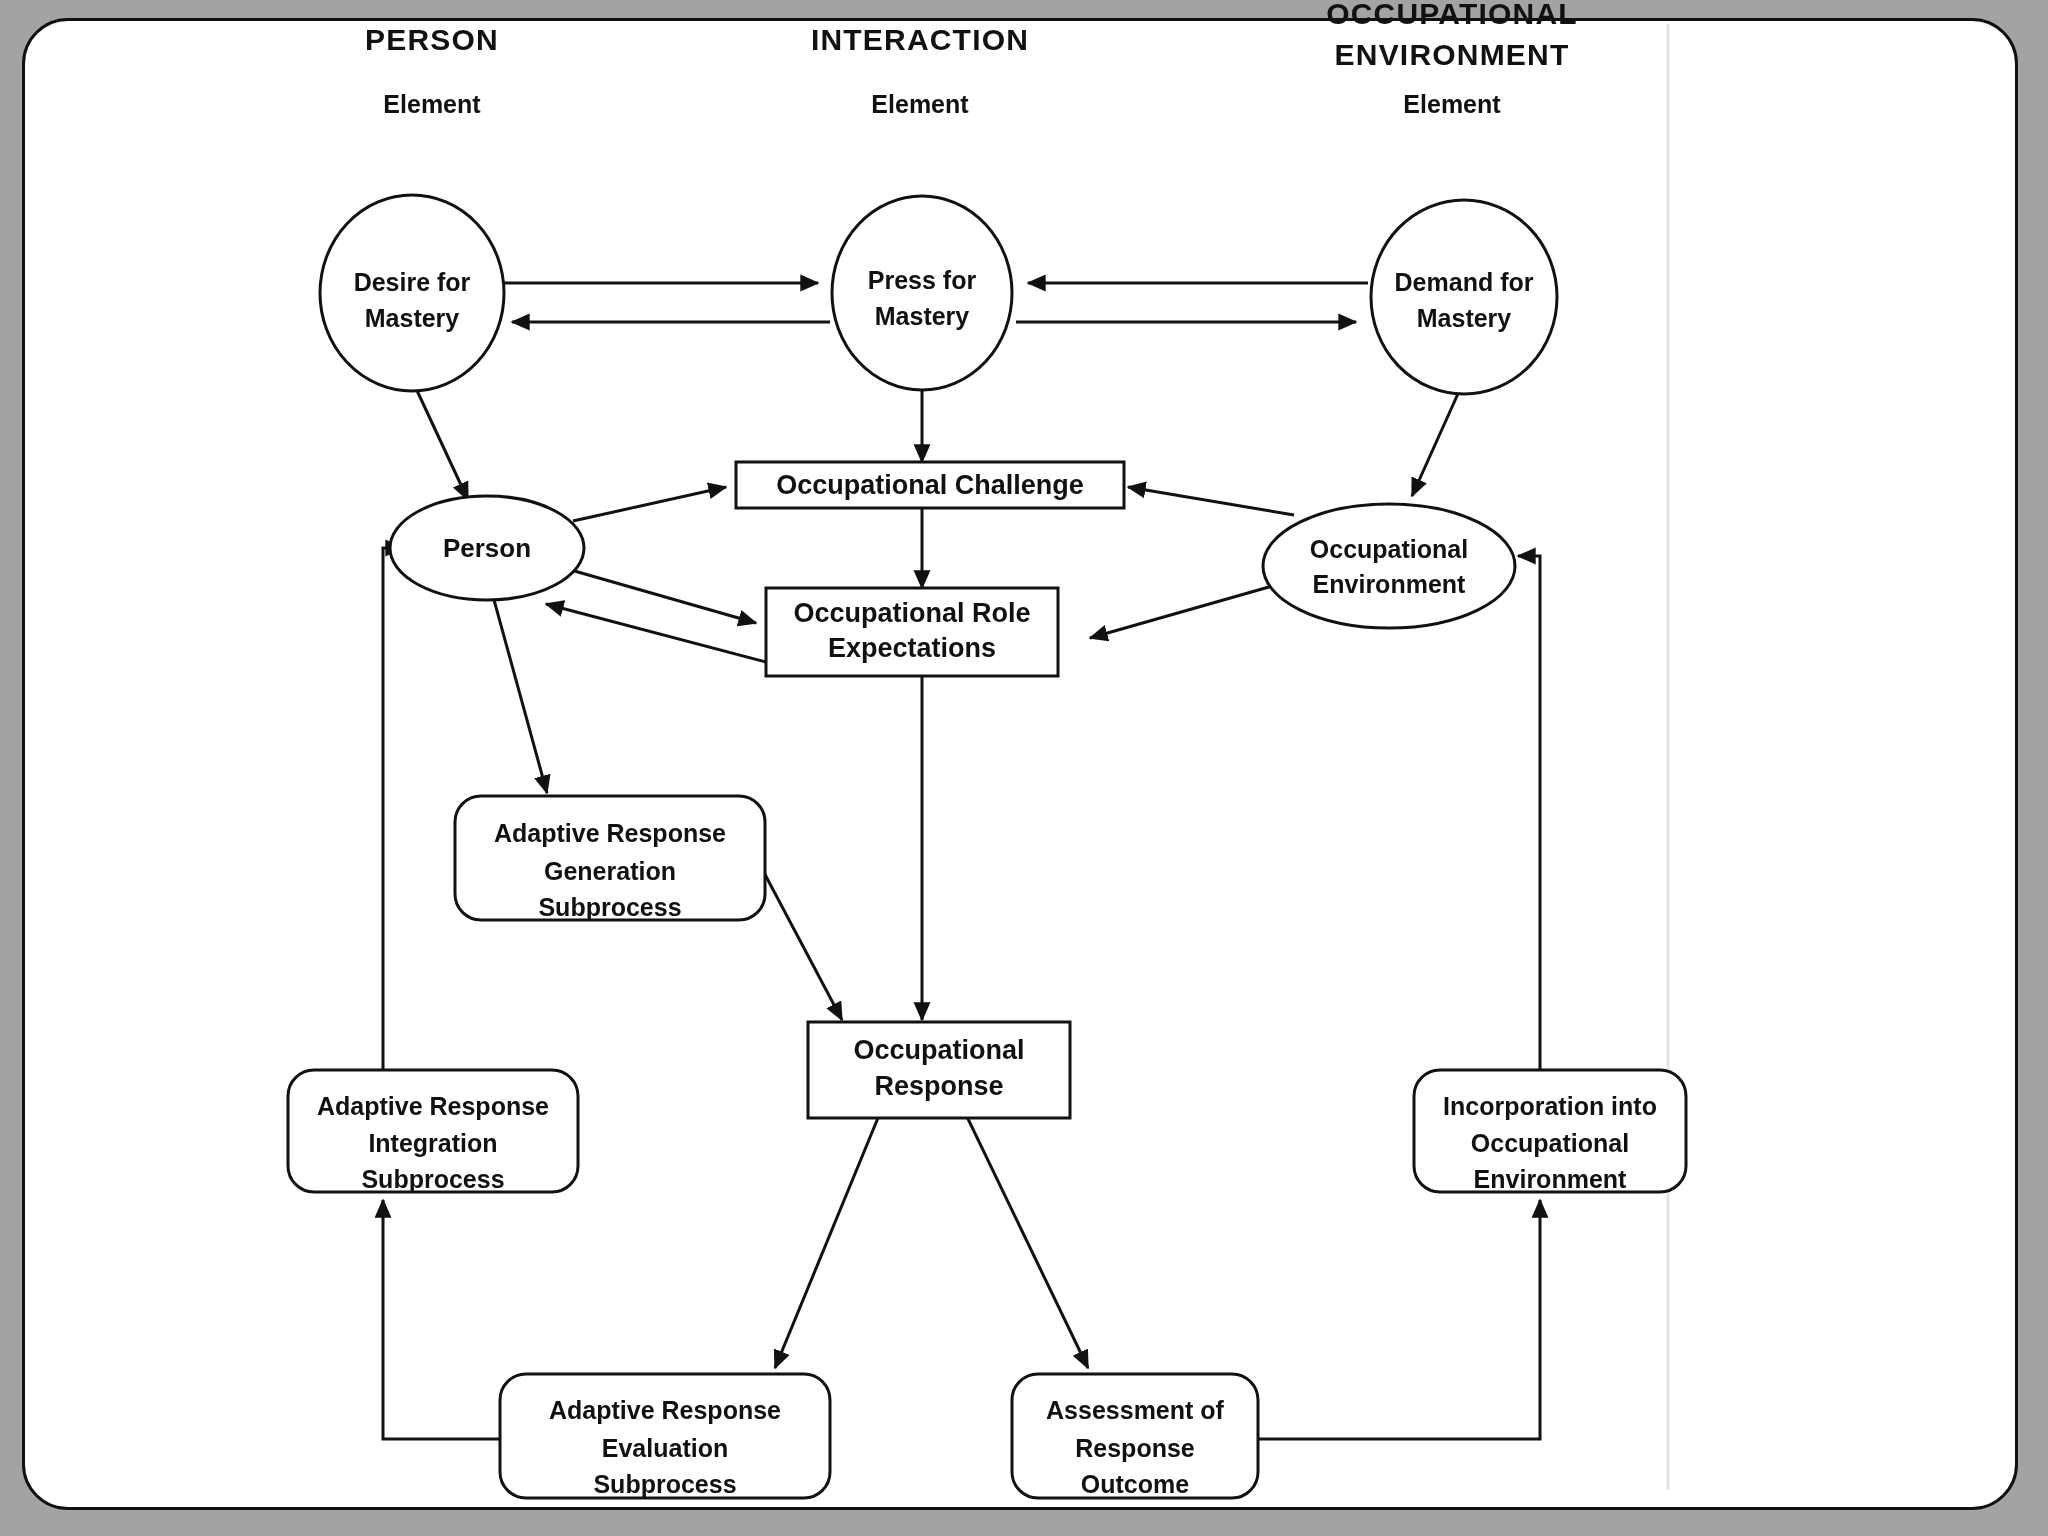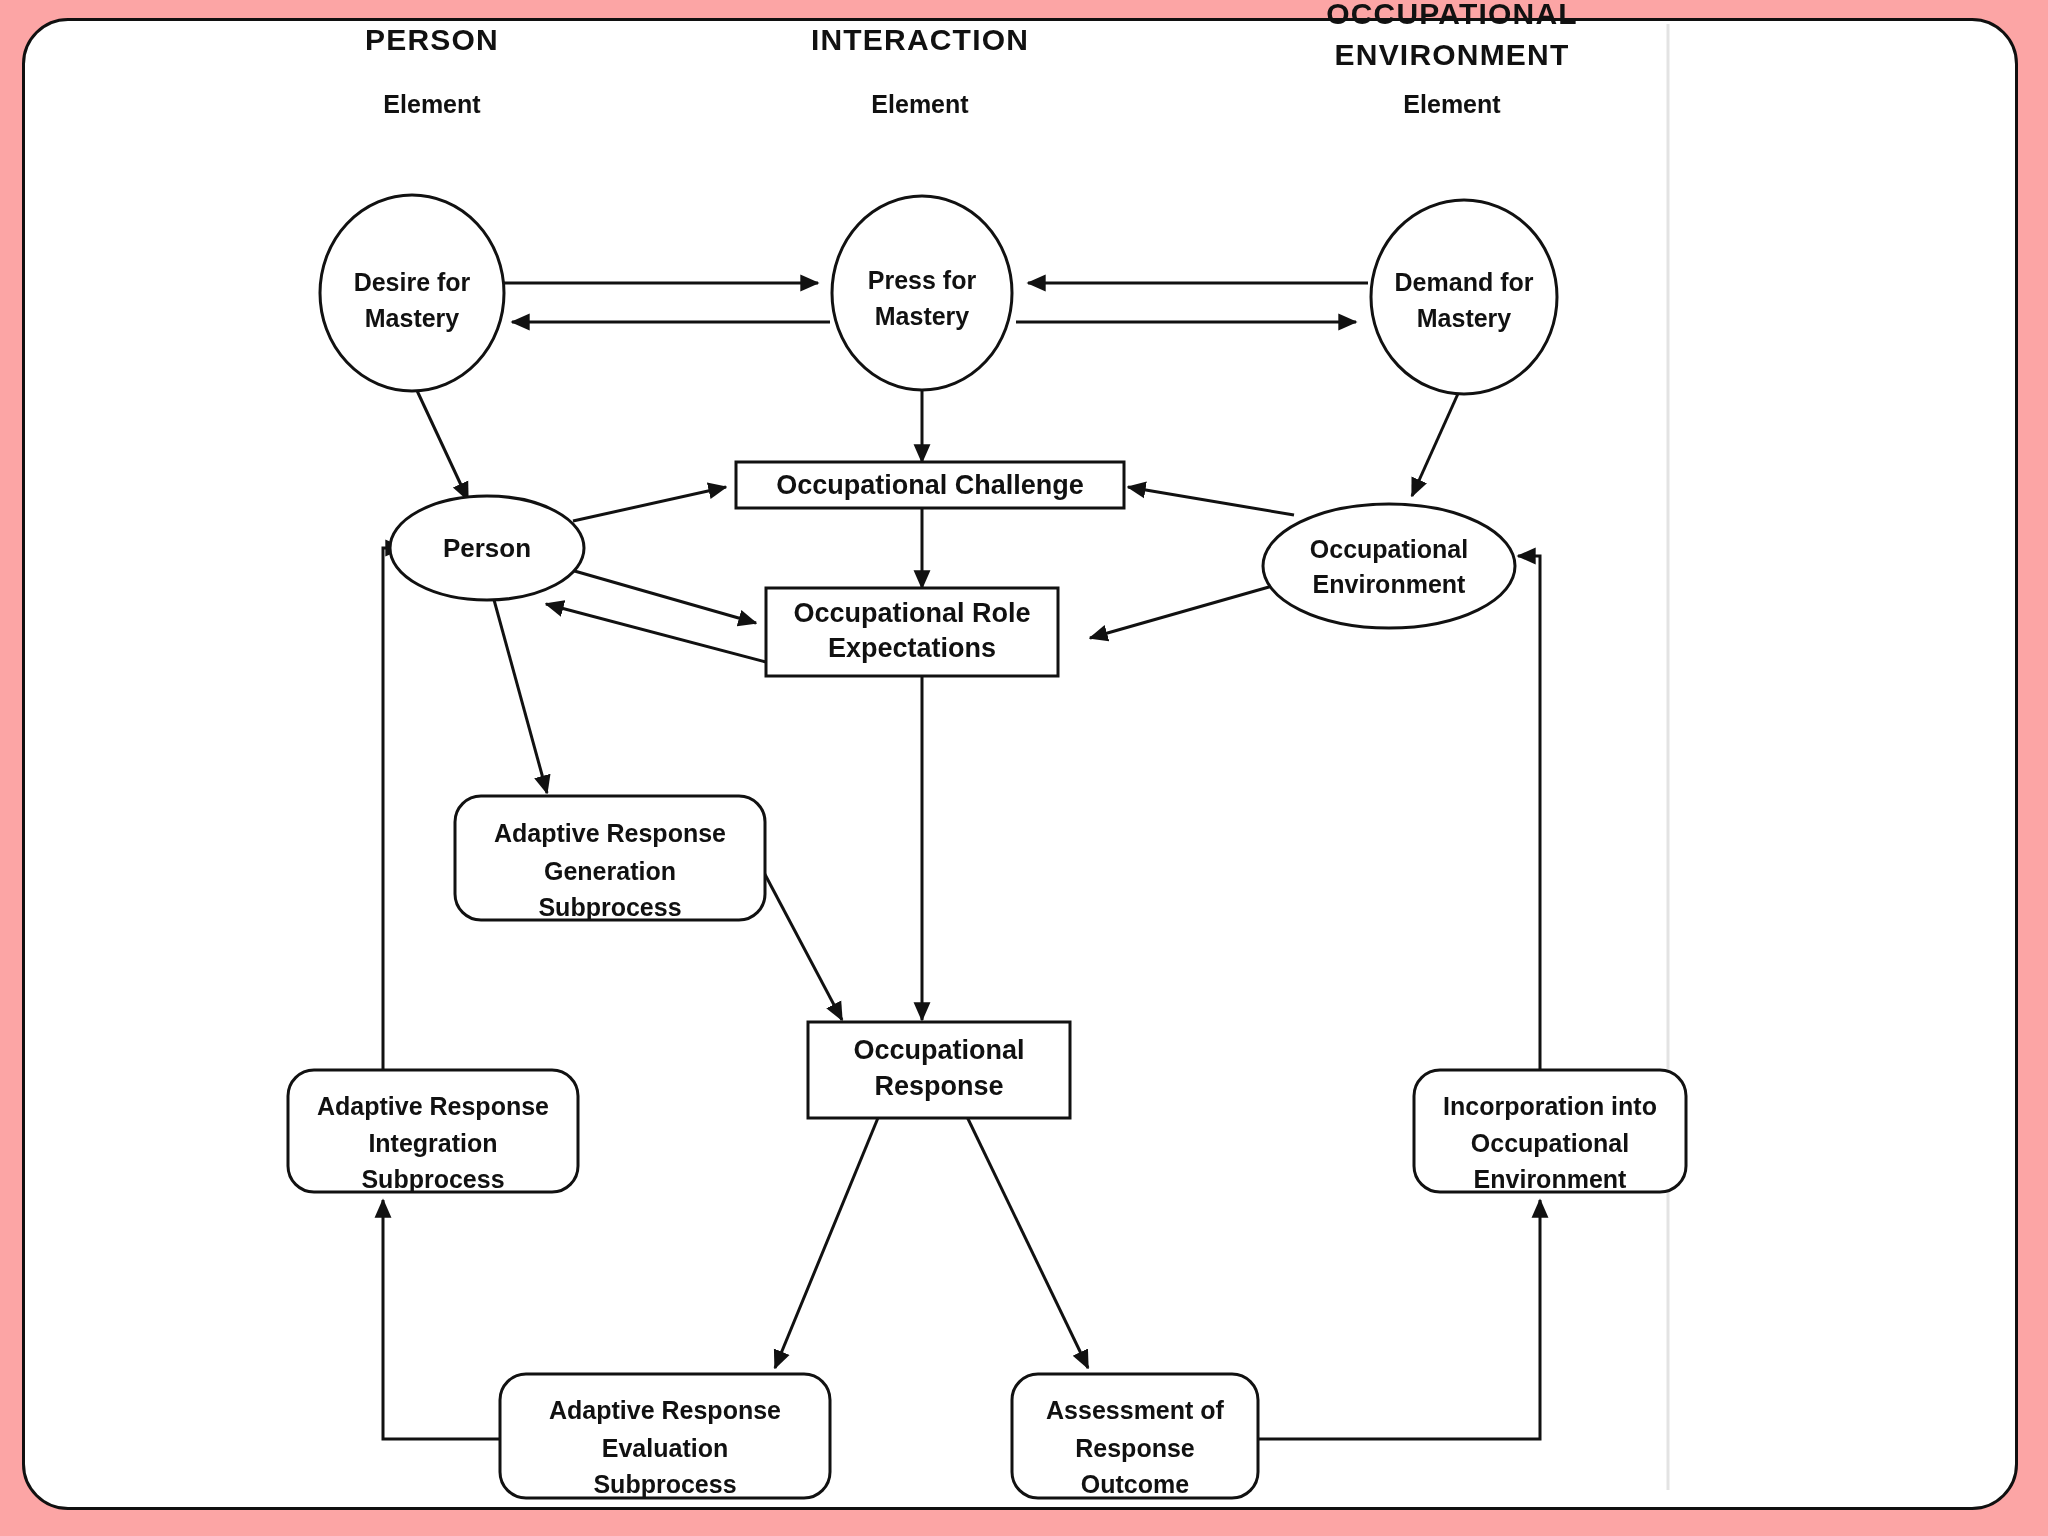--- a/index.html
+++ b/index.html
@@ -10,21 +10,21 @@
   body {
     width: 2048px;
     height: 1536px;
     font-family: "Liberation Sans", sans-serif;
     overflow: hidden;
   }
   #stage {
     position: relative;
     width: 2048px;
     height: 1536px;
-    background: #fca5a5;
+    background: #a3a3a3;
   }
   #frame {
     position: absolute;
     left: 22px;
     top: 18px;
     width: 1996px;
     height: 1492px;
     border: 3px solid #101010;
     border-radius: 46px;
     box-sizing: border-box;

